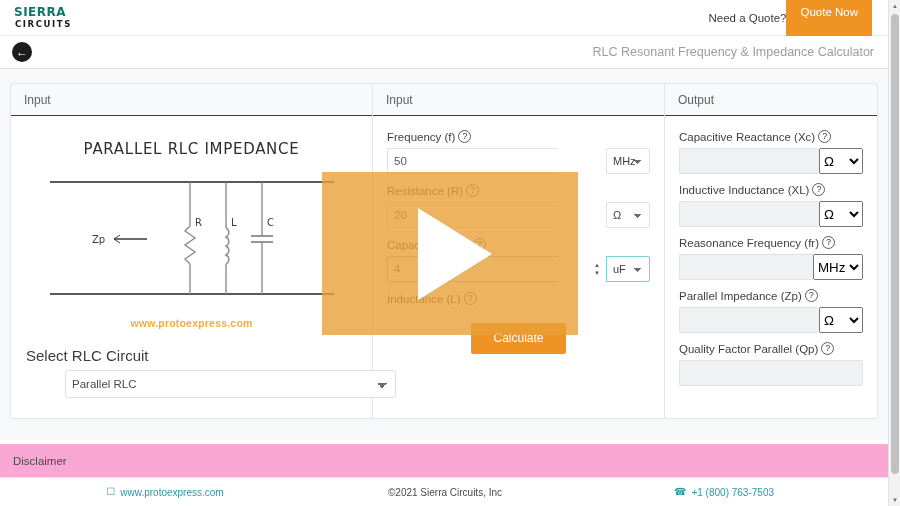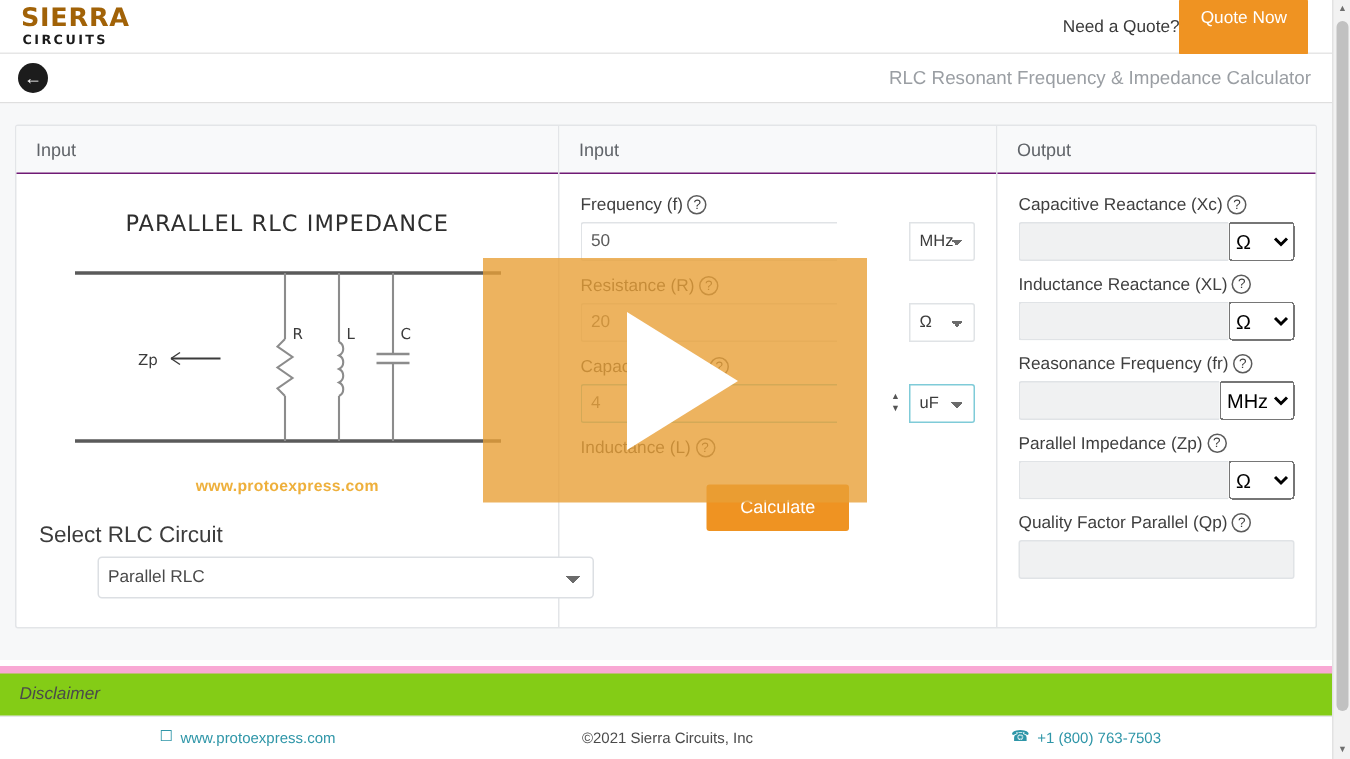--- a/index.html
+++ b/index.html
@@ -26,23 +26,23 @@
     border-bottom: 1px solid #e6e6e6;
     display: flex; align-items: center;
   }
   .logo {
     margin-left: 14px;
     line-height: 1;
     user-select: none;
   }
   .logo .l1 {
     display: block;
-    font-size: 17px; font-weight: bold;
+    font-size: 12px; font-weight: bold;
     letter-spacing: 0.5px;
-    color: #a16207;
+    color: #0f766e;
     font-family: "DejaVu Sans", sans-serif;
   }
   .logo .l2 {
     display: block;
     font-size: 8.5px; font-weight: bold;
     letter-spacing: 1.6px;
     color: #1a1a1a;
     margin-top: 2px; margin-left: 1px;
     font-family: "DejaVu Sans", sans-serif;
   }
@@ -280,28 +280,27 @@
     border-top: 46px solid transparent;
     border-bottom: 46px solid transparent;
     border-left: 74px solid #ffffff;
     margin-left: 10px;
   }
 
   
   .disclaimer {
     position: absolute; left: 0; top: 444px;
     width: 888px; height: 34px;
-    background: #84cc16;
-    border-top: 5px solid #f9a8d4;
+    background: #f9a8d4;
+    border-top: 1px solid #f9a8d4;
     border-bottom: 1px solid #e6e8ea;
     display: flex; align-items: center;
     padding-left: 13px;
     font-size: 11.5px;
     color: #4a4a4a;
-    font-style: italic;
   }
   .footer {
     position: absolute; left: 0; top: 478px;
     width: 888px; height: 28px;
     background: #fff;
     display: flex; align-items: center;
     font-size: 10px;
   }
   .f-left { width: 330px; display: flex; align-items: center; justify-content: center; gap: 5px; }
   .f-mid  { width: 230px; text-align: center; color: #4a4a4a; }
@@ -454,21 +453,21 @@
                 <span>Capacitive Reactance (Xc)</span>
                 <span class="help">?</span>
               </div>
               <div class="out-combo">
                 <input class="ro" type="text" readonly="" style="">
                 <select class="unit"><option>Ω</option><option>kΩ</option><option>MΩ</option></select>
               </div>
             </div>
             <div class="out-group">
               <div class="lbl">
-                <span>Inductance Reactance (XL)</span>
+                <span>Inductive Inductance (XL)</span>
                 <span class="help">?</span>
               </div>
               <div class="out-combo">
                 <input class="ro" type="text" readonly="" style="">
                 <select class="unit"><option>Ω</option><option>kΩ</option><option>MΩ</option></select>
               </div>
             </div>
             <div class="out-group">
               <div class="lbl">
                 <span>Reasonance Frequency (fr)</span>

